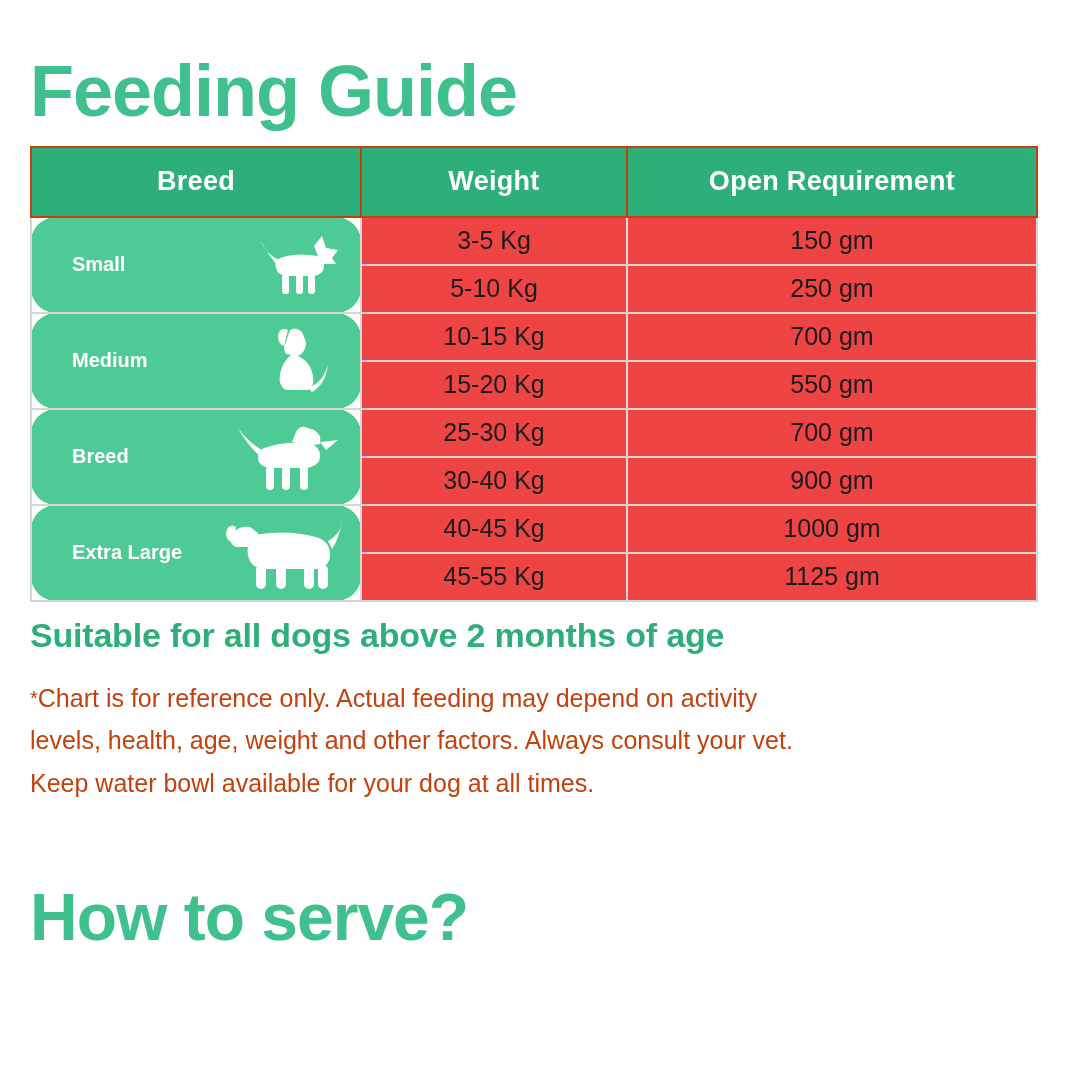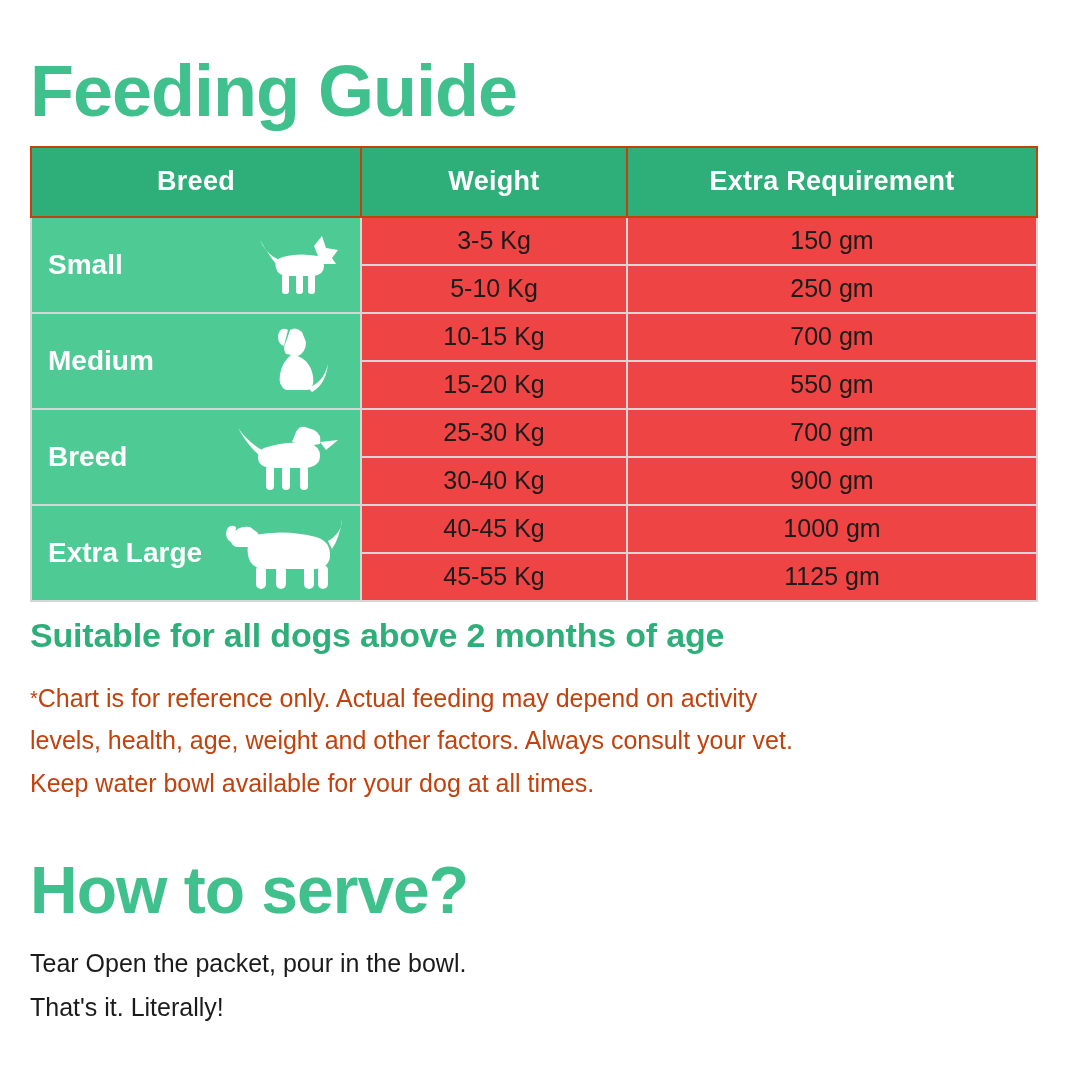--- a/index.html
+++ b/index.html
@@ -59,26 +59,27 @@
     font-size: 25px;
     text-align: center;
     height: 44px;
     color: #1b1b1b;
     background: #ef4444;
   }
 
   td.breed-cell {
     background: #4ecb95;
     color: #ffffff;
-    font-size: 28px;
+    font-size: 20px;
     font-weight: bold;
     text-align: left;
-    padding: 0 10px 0 16px;
+    padding: 0 10px 0 40px;
     position: relative;
     vertical-align: middle;
+    border-radius: 25px;
   }
   .breed-inner {
     display: flex;
     align-items: center;
     justify-content: space-between;
     width: 100%;
     height: 100%;
   }
   .breed-label {
     white-space: nowrap;
@@ -109,21 +110,21 @@
   .asterisk {
     font-size: 20px;
     vertical-align: 2px;
   }
 
   
   .serve-title {
     font-size: 66px;
     font-weight: bold;
     color: #3fc08c;
-    margin: 48px 0 14px 0;
+    margin: 75px 0 14px 0;
     letter-spacing: -1px;
   }
   .serve-text {
     font-size: 25px;
     line-height: 1.75;
     color: #1b1b1b;
   }
 </style>
 </head>
 <body>
@@ -135,21 +136,21 @@
   <table class="feeding-table">
     <colgroup>
       <col class="c-breed">
       <col class="c-weight">
       <col class="c-req">
     </colgroup>
     <thead>
       <tr>
         <th>Breed</th>
         <th>Weight</th>
-        <th>Extra Requirement</th>
+        <th>Open Requirement</th>
       </tr>
     </thead>
     <tbody>
 
       <tr>
         <td class="breed-cell" rowspan="2">
           <div class="breed-inner">
             <span class="breed-label">Small</span>
             <span class="dog-icon">
               <svg width="92" height="62" viewBox="0 0 92 62" aria-hidden="true">
@@ -255,18 +256,14 @@
     </tbody>
   </table>
 
   <p class="subtitle">Suitable for all dogs above 2 months of age</p>
 
   <p class="disclaimer">
     <span class="asterisk">*</span><span>Chart is for reference only. Actual feeding may depend on activity levels, health, age, weight and other factors. Always consult your vet. Keep water bowl available for your dog at all times.</span>
   </p>
 
   <h2 class="serve-title">How to serve?</h2>
-  <div class="serve-text">
-    <div>Tear Open the packet, pour in the bowl.</div>
-    <div>That's it. Literally!</div>
-  </div>
 
 </div>
 
 </body></html>

